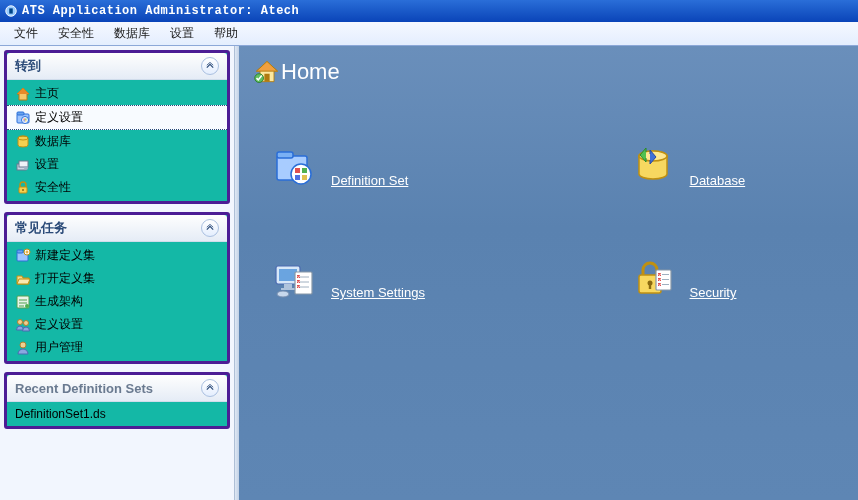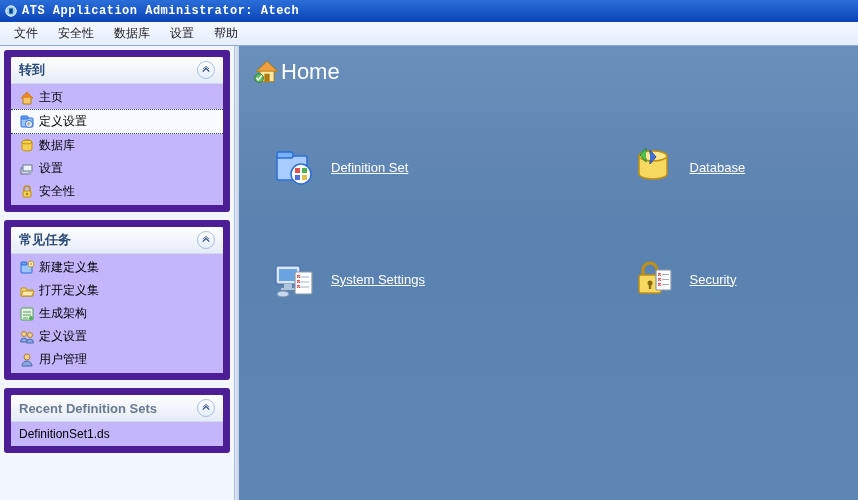--- a/index.html
+++ b/index.html
@@ -7,38 +7,38 @@
   
   .titlebar { height: 22px; background: linear-gradient(to bottom, #2a6ed8 0%, #0a44b8 100%); color: #fff; display: flex; align-items: center; padding: 0 4px; font-family: Liberation Mono, monospace; font-weight: bold; letter-spacing: 0.5px; }
   .titlebar .sys-icon { width: 14px; height: 14px; margin-right: 4px; display:inline-flex; align-items:center; justify-content:center; }
   
   .menubar { height: 24px; background: linear-gradient(to bottom, #f5f8ff 0%, #e4eefe 100%); border-bottom: 1px solid #8ca8d8; display: flex; align-items: center; padding: 0 4px; }
   .menubar .menuitem { padding: 3px 10px; color: #1a1a1a; cursor: default; text-align: center; }
   
   .body { display: flex; height: calc(500px - 22px - 24px); }
   
   .sidebar { width: 235px; background: #f2f6fe; border-right: 1px solid #aebfd6; display: flex; flex-direction: column; }
-  .panel { margin: 4px; background: #c4b5fd; border: 7px solid #4c1d95; border-radius: 3px; }
+  .panel { margin: 4px; background: #14b8a6; border: 3px solid #4c1d95; border-radius: 3px; }
   .panel-head { display: flex; align-items: center; justify-content: space-between; padding: 4px 8px; background: linear-gradient(to bottom, #fefefe 0%, #e5ecf6 100%); border-bottom: 1px solid #d0dceb; border-radius: 3px 3px 0 0; }
   .panel-head .title { font-weight: bold; color: #2a4a78; font-size: 13px; }
   .collapse-btn { width: 18px; height: 18px; border: 1px solid #aac0e0; border-radius: 50%; background: linear-gradient(to bottom,#fff,#e4eefe); display:flex; align-items:center; justify-content:center; cursor:pointer; }
   .collapse-btn svg { width:8px; height:8px; }
   .panel-body { padding: 2px 0; }
   .nav-item { display: flex; align-items: center; padding: 3px 8px; cursor: pointer; color: #000; gap: 4px; }
   .nav-item.selected { border: 1px dotted #2a4a78; border-left:none; border-right:none; background: #f8fbff; }
   .nav-item .icon { width:16px; height:16px; display:inline-flex; align-items:center; justify-content:center; flex-shrink:0; }
   
   .panel-head.muted .title { color: #6a7a90; font-weight: bold; }
   
   .main { flex: 1; background: linear-gradient(to bottom, #6a8fbb 0%, #5a82b0 40%, #5e86b4 100%); position: relative; }
   .vsep { position:absolute; left:0; top:0; bottom:0; width:4px; background: linear-gradient(to right,#dfe8f4,#c2d1e6); }
   .main-header { display:flex; align-items:center; gap:0; padding: 12px 18px 6px; color:#fff; font-size: 22px; font-family: "Segoe UI", Arial, sans-serif; }
   .main-header .home-icon { width:28px; height:28px; }
   .tile-grid { position:absolute; left:0; right:0; top:90px; display:grid; grid-template-columns: 1fr 1fr; row-gap: 70px; padding: 10px 30px 10px 30px; }
-  .tile { display:flex; align-items:center; gap:16px; cursor:pointer; }
+  .tile { display:flex; align-items:flex-end; gap:16px; cursor:pointer; }
   .tile .tile-icon { width:42px; height:42px; display:flex; align-items:center; justify-content:center; }
   .tile .tile-label { color:#fff; text-decoration: underline; font-size: 13px; }
   .tile:nth-child(odd){ padding-left: 8px; }
   .tile:nth-child(even){ padding-left: 85px; }
   
   svg { display:block; }
 </style>
 </head>
 <body>
 

